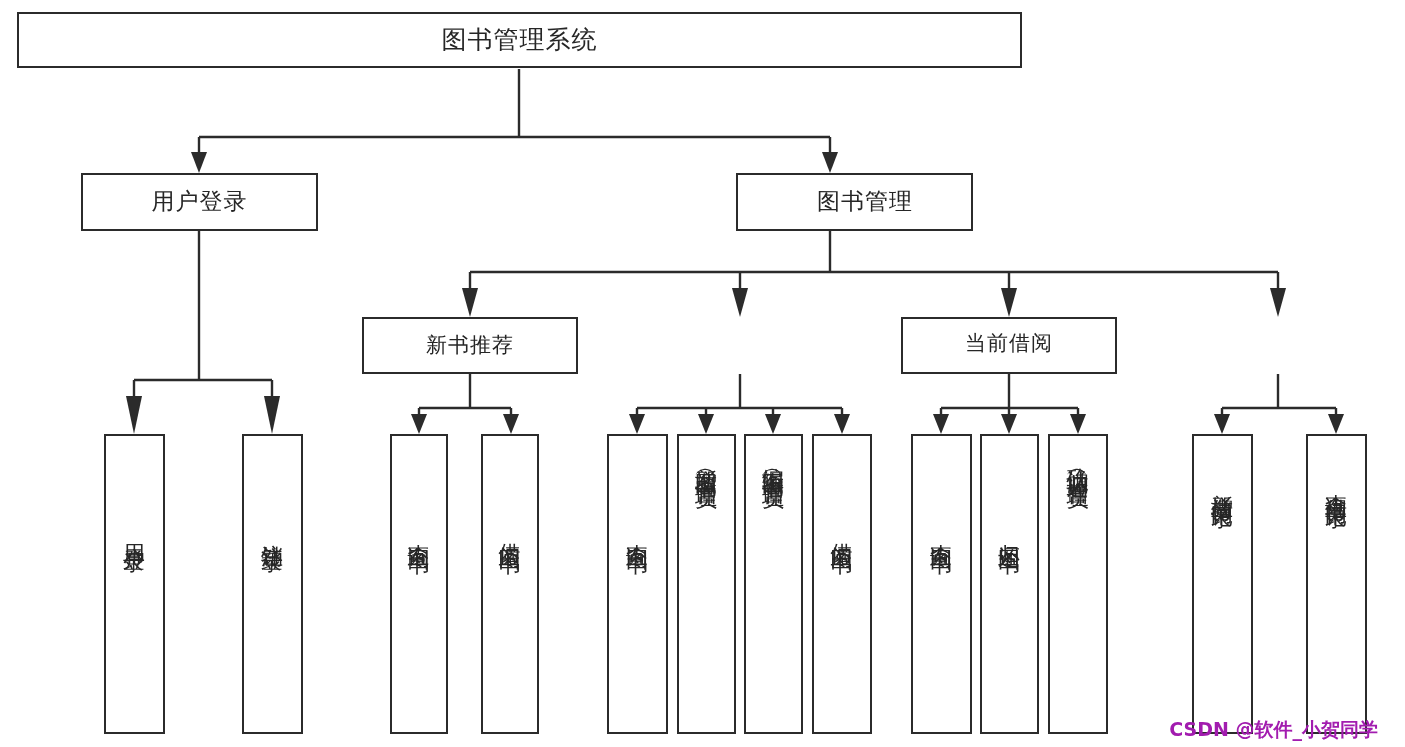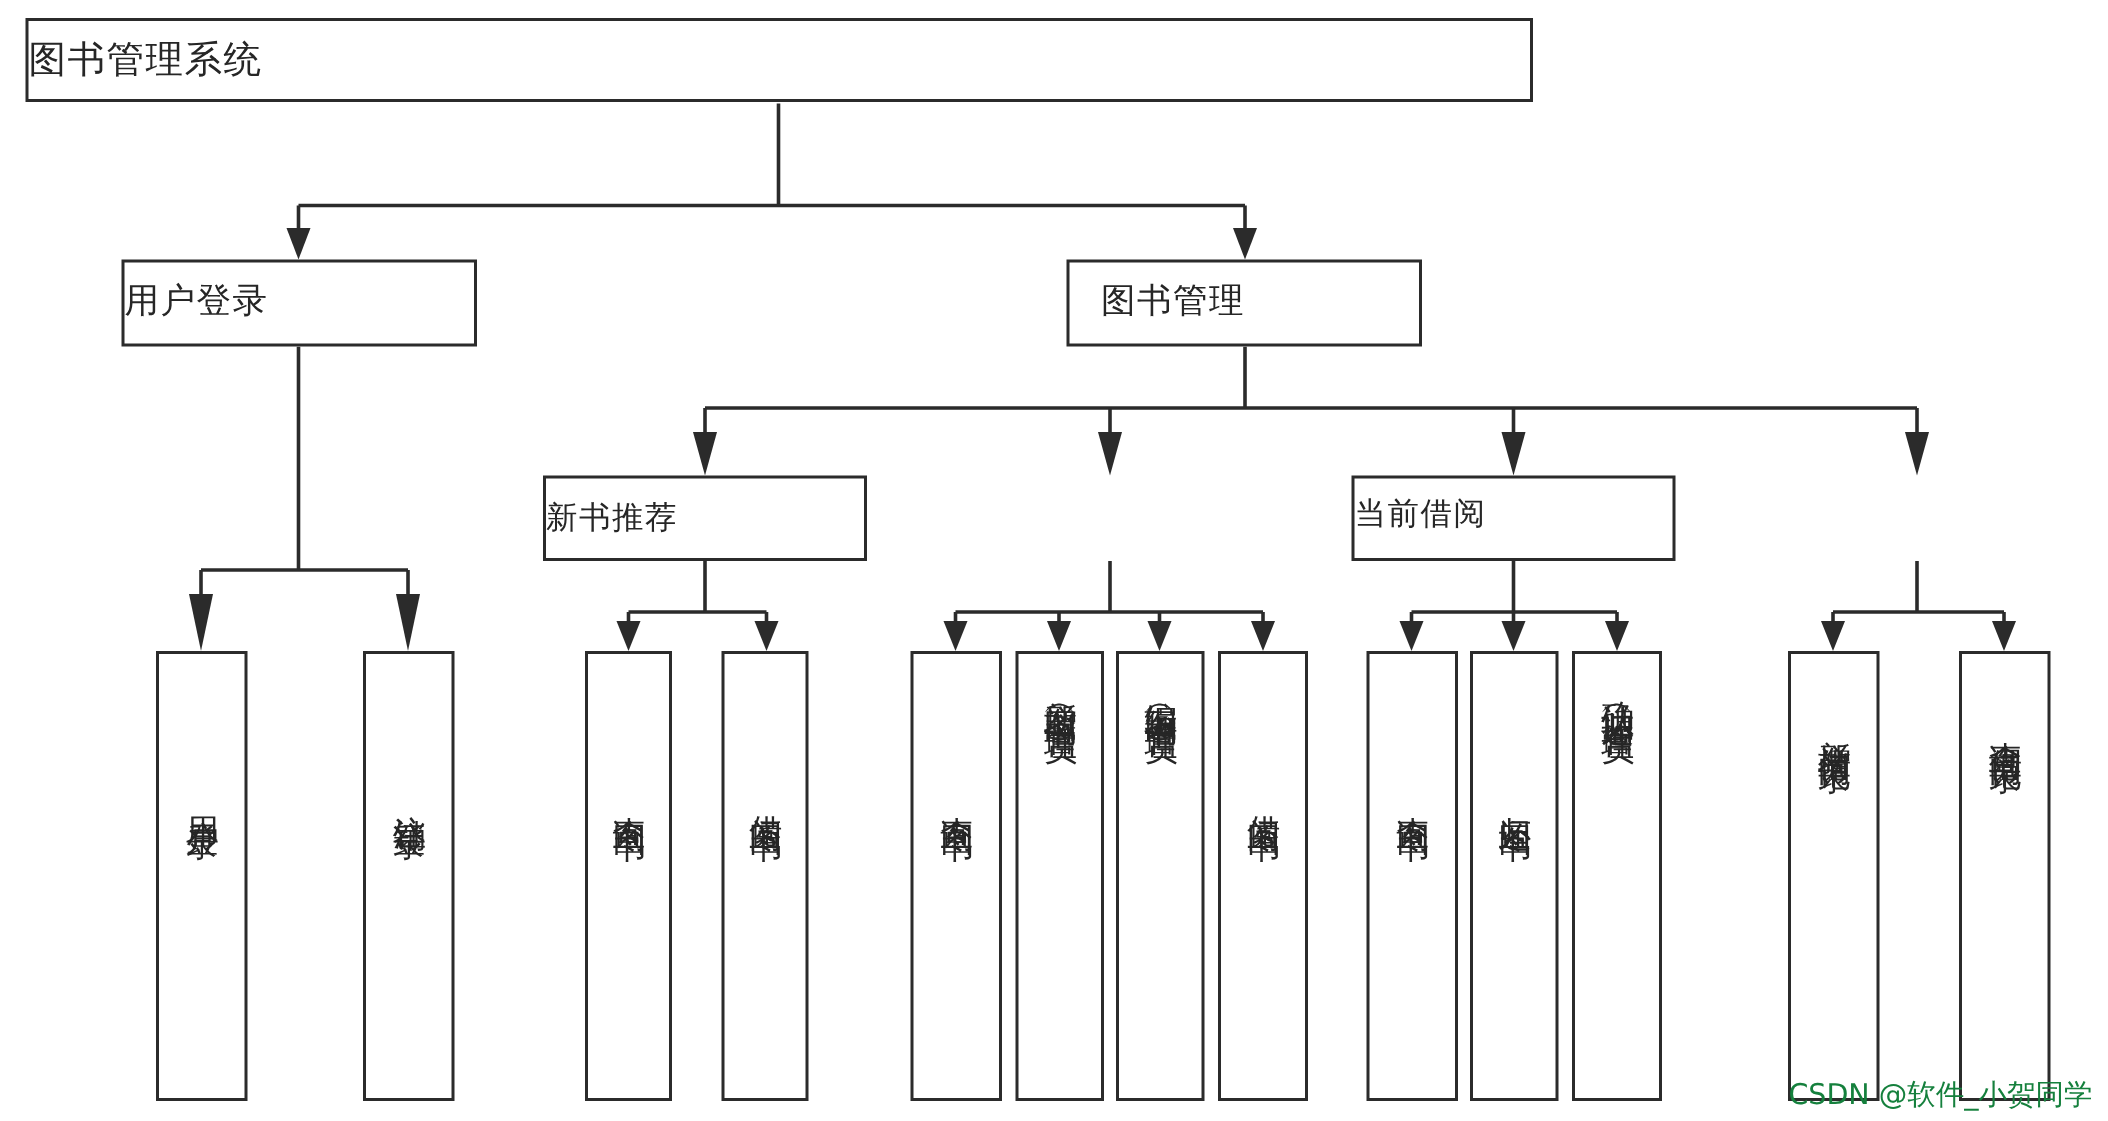--- a/index.html
+++ b/index.html
@@ -30,21 +30,21 @@
   #connectors polygon{ fill:#2b2b2b; }
 
   
   .node{
     position:absolute;
     box-sizing:border-box;
     background:#ffffff;
     border:2.4px solid #2b2b2b;
     display:flex;
     align-items:center;
-    justify-content:flex-start;
+    justify-content:center;
     text-align:center;
     color:#262626;
     line-height:1.18;
     user-select:none;
   }
   .node.root{ font-size:25px; letter-spacing:1px; }
   .node.lvl1{ font-size:23px; letter-spacing:1px; }
   .node.lvl2{ font-size:21px; letter-spacing:1px; }
 
   
@@ -63,26 +63,27 @@
     letter-spacing:3px;
     white-space:nowrap;
   }
   .node.leaf.mid .vtext{ margin-top:80px; }
   .node.leaf.midshort .vtext{ margin-top:30px; }
   .node.leaf.top .vtext{ margin-top:4px; }
 
   
   #watermark{
     position:absolute;
-    right:10px;
+    right:27px;
     bottom:4px;
     font-size:19px;
-    color:#15803d;
+    color:#a21caf;
     white-space:nowrap;
     user-select:none;
+    font-weight:bold;
   }
 </style>
 </head>
 <body>
 
 <div id="canvas">
 
   <svg id="connectors" viewBox="0 0 1405 747" xmlns="http://www.w3.org/2000/svg">
 
     <line x1="519" y1="69" x2="519" y2="137"></line>
@@ -145,21 +146,21 @@
     <polygon points="1328,414 1344,414 1336,434"></polygon>
   </svg>
 
   <div class="node root" style="left:17px;  top:12px;  width:1005px; height:56px;">
     <span>图书管理系统</span>
   </div>
 
   <div class="node lvl1" style="left:81px;  top:173px; width:237px; height:58px;">
     <span>用户登录</span>
   </div>
-  <div class="node lvl1" style="left:711px; top:173px; width:237px; height:58px;padding-left:21px;">
+  <div class="node lvl1" style="left:736px; top:173px; width:237px; height:58px;padding-left:21px;">
     <span>图书管理</span>
   </div>
 
   <div class="node lvl2" style="left:362px;  top:317px; width:216px; height:57px;">
     <span>新书推荐</span>
   </div>
   <div class="node lvl2" style="left:901px;  top:317px; width:216px; height:57px;font-family:Liberation Mono, monospace;">
     <span>当前借阅</span>
   </div>
 

